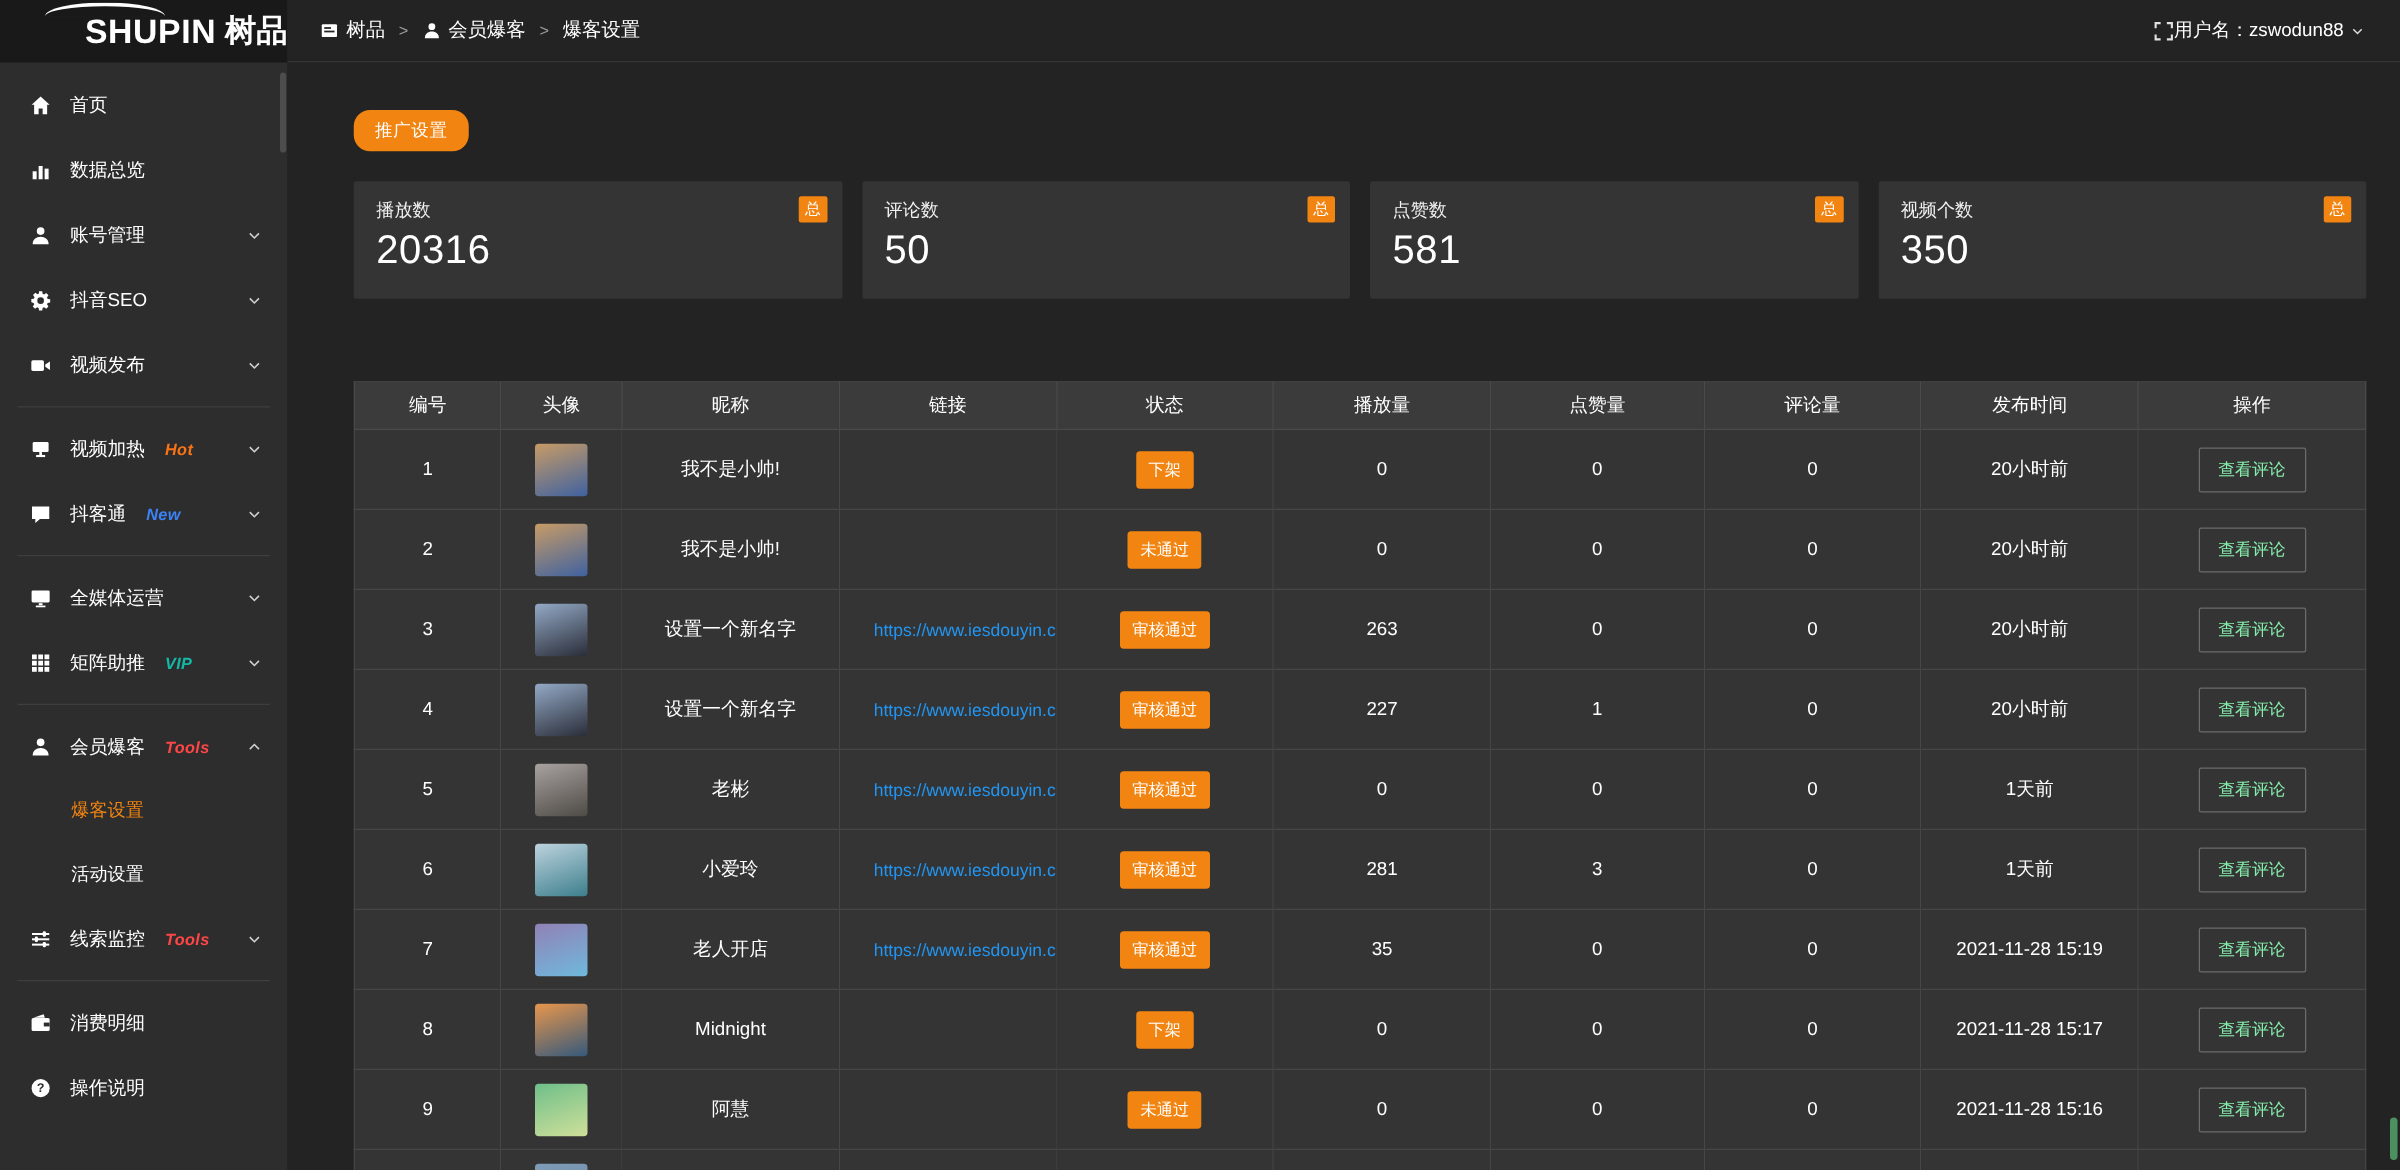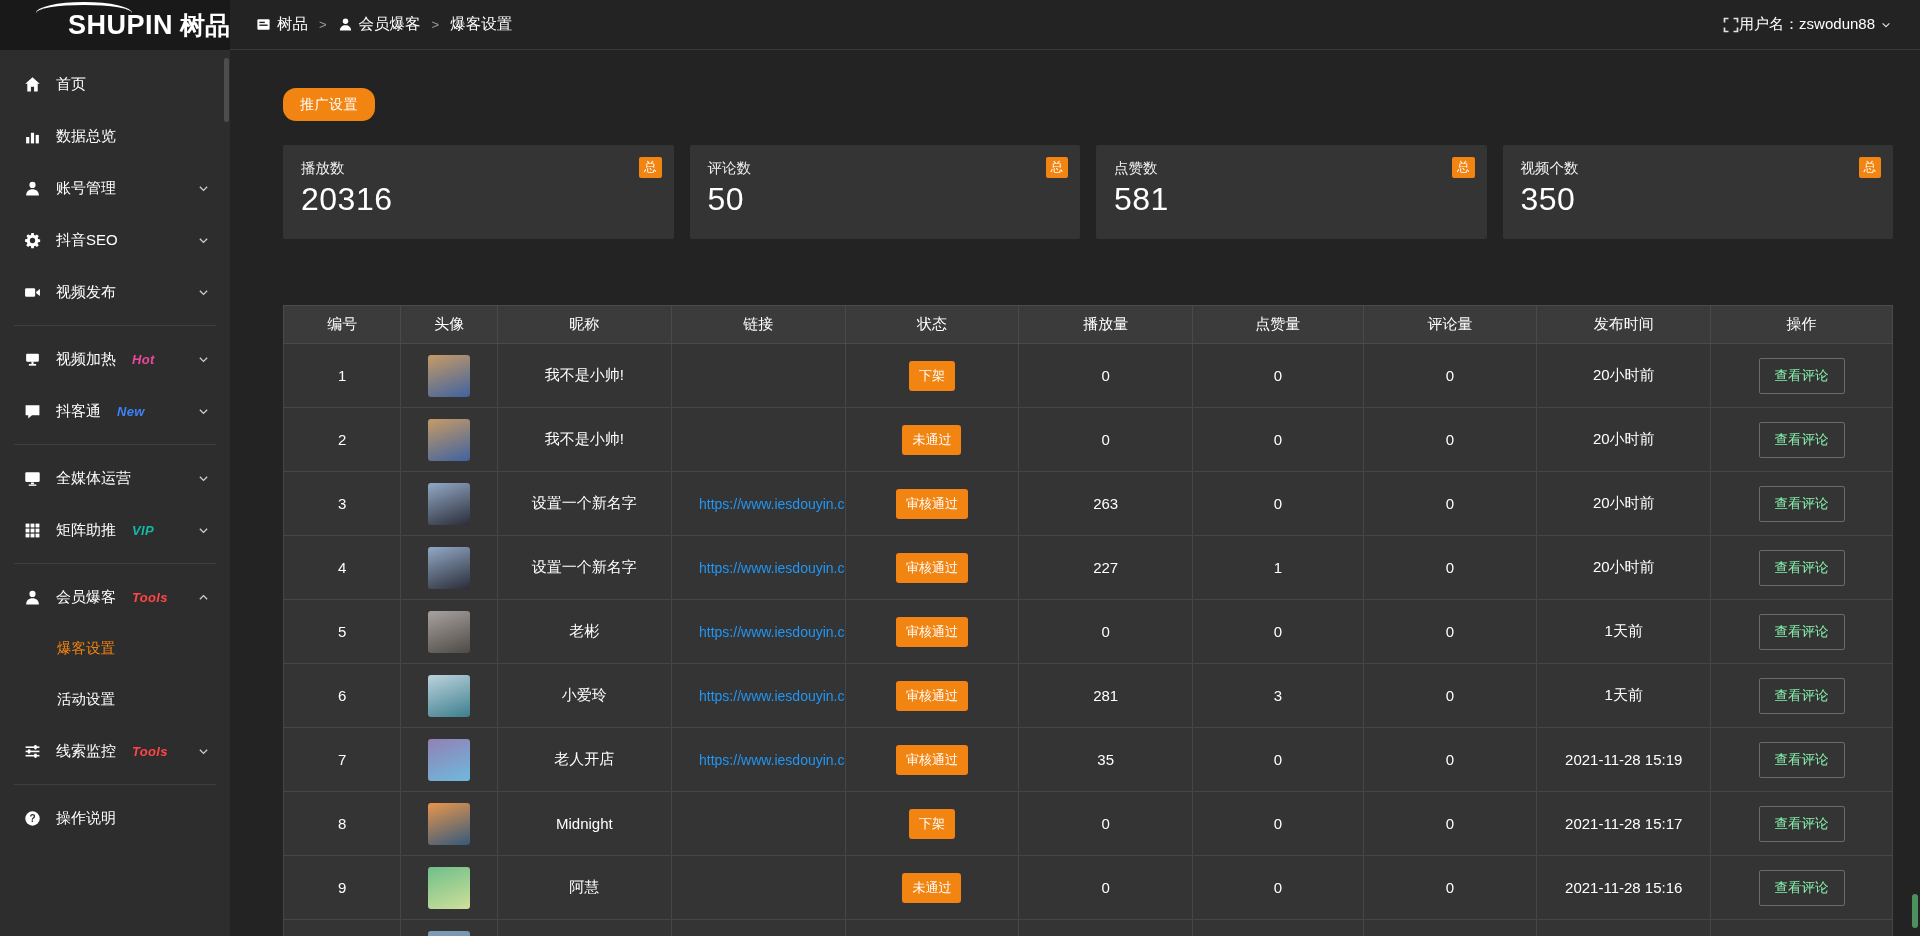--- a/index.html
+++ b/index.html
@@ -133,21 +133,21 @@
         <div class="sb-divider"></div>
         <div class="sb-item">
           <span class="sb-icon">
             <svg xmlns="http://www.w3.org/2000/svg" viewBox="0 0 16 16" fill="currentColor">
               <rect x="2" y="2.5" width="12" height="7.5" rx="1"></rect>
               <rect x="7" y="10" width="2" height="2.6"></rect>
               <rect x="4.6" y="12.2" width="6.8" height="1.6"></rect>
             </svg>
           </span>
           <span class="sb-label">视频加热</span>
-          <span class="sb-tag" style="color: #ec4899;">Hot</span>
+          <span class="sb-tag" style="color: #f97316;">Hot</span>
           <span class="sb-caret">
             <svg xmlns="http://www.w3.org/2000/svg" viewBox="0 0 16 16" fill="none" stroke="currentColor" stroke-width="1.6">
               <path d="M3.5 5.8 8 10.3 12.5 5.8"></path>
             </svg>
           </span>
         </div>
         <div class="sb-item">
           <span class="sb-icon">
             <svg xmlns="http://www.w3.org/2000/svg" viewBox="0 0 16 16" fill="currentColor">
               <path d="M1.5 2h13v9.5H7.5L4 14.5v-3H1.5Z"></path>
@@ -230,20 +230,30 @@
           </span>
           <span class="sb-label">线索监控</span>
           <span class="sb-tag" style="color: rgb(255, 70, 70);">Tools</span>
           <span class="sb-caret">
             <svg xmlns="http://www.w3.org/2000/svg" viewBox="0 0 16 16" fill="none" stroke="currentColor" stroke-width="1.6">
               <path d="M3.5 5.8 8 10.3 12.5 5.8"></path>
             </svg>
           </span>
         </div>
         <div class="sb-divider"></div>
+        <div class="sb-item">
+          <span class="sb-icon">
+            <svg xmlns="http://www.w3.org/2000/svg" viewBox="0 0 16 16" fill="currentColor">
+              <path d="M2.5 3.9 10.3 1.3 11.2 3.9 Z"></path>
+              <rect x="1.2" y="4.2" width="13.6" height="9.8" rx="1.2"></rect>
+              <rect x="10.4" y="7.6" width="4.4" height="2.9" fill="#2d2d2d"></rect>
+            </svg>
+          </span>
+          <span class="sb-label">消费明细</span>
+        </div>
         <div class="sb-item">
           <span class="sb-icon">
             <svg xmlns="http://www.w3.org/2000/svg" viewBox="0 0 16 16" fill="currentColor">
               <circle cx="8" cy="8" r="6.8"></circle>
               <text x="8" y="11.2" text-anchor="middle" font-size="9.5" font-weight="bold" fill="#2d2d2d">?</text>
             </svg>
           </span>
           <span class="sb-label">操作说明</span>
         </div>
       </nav>

